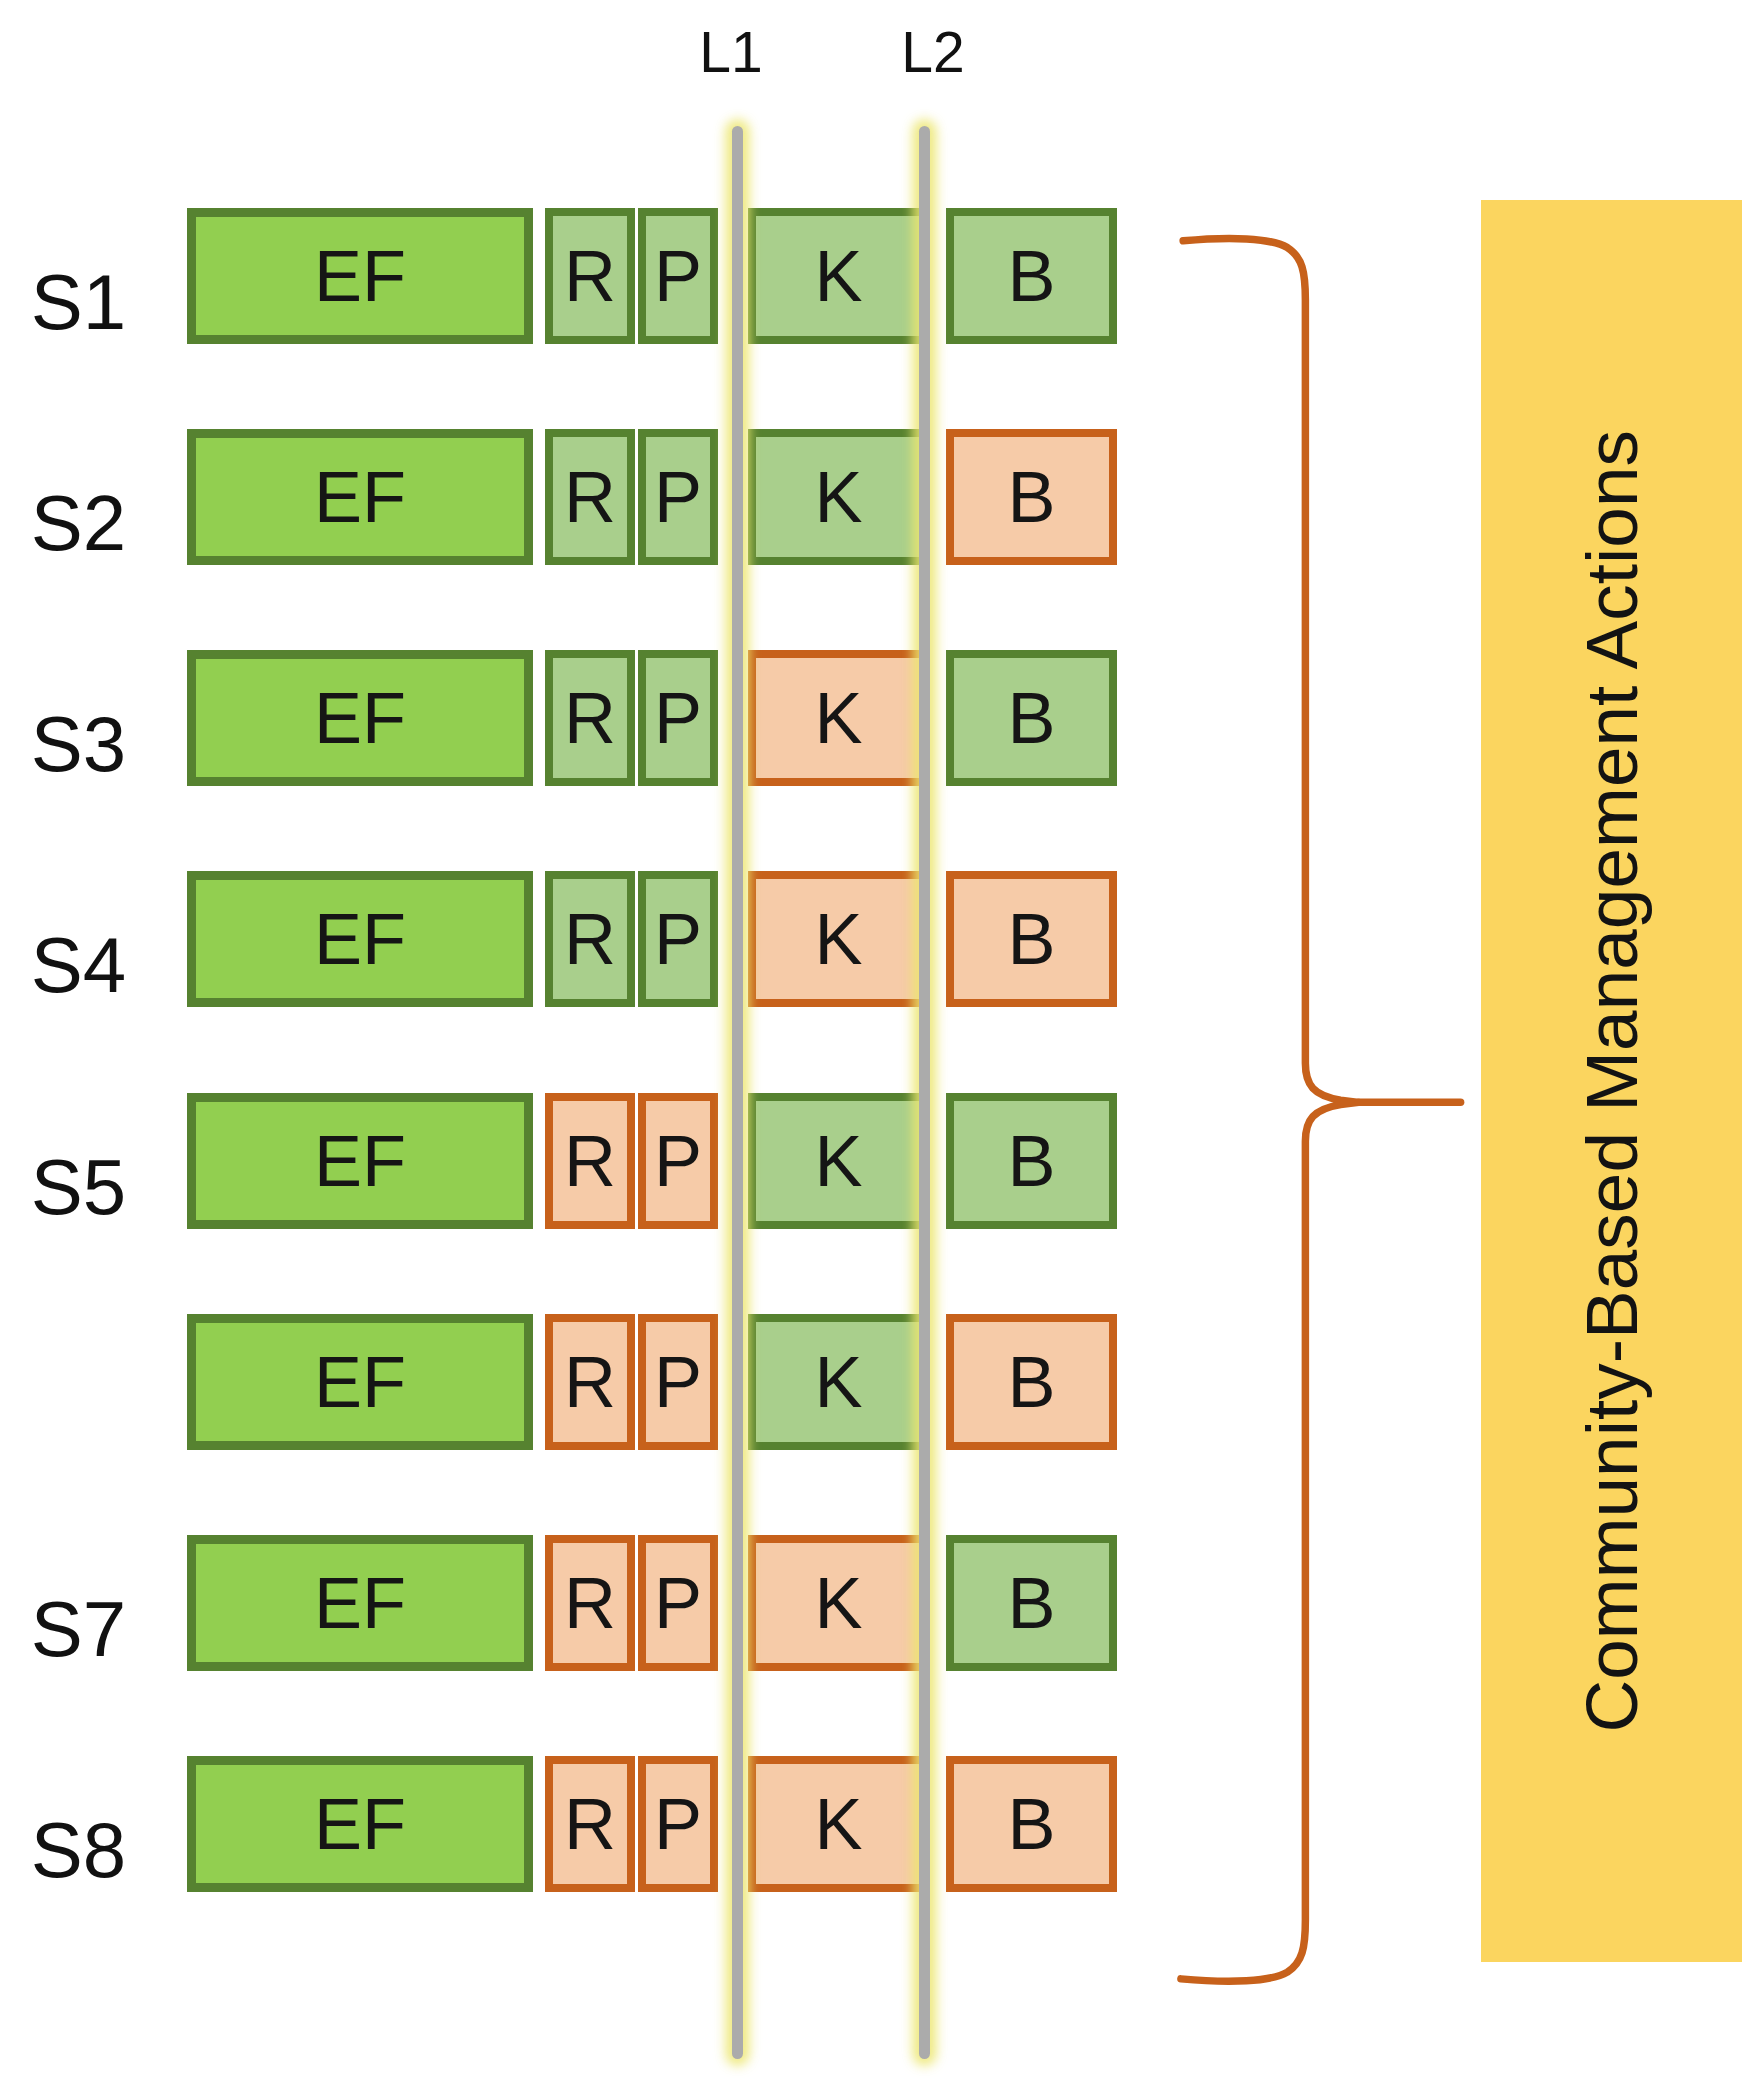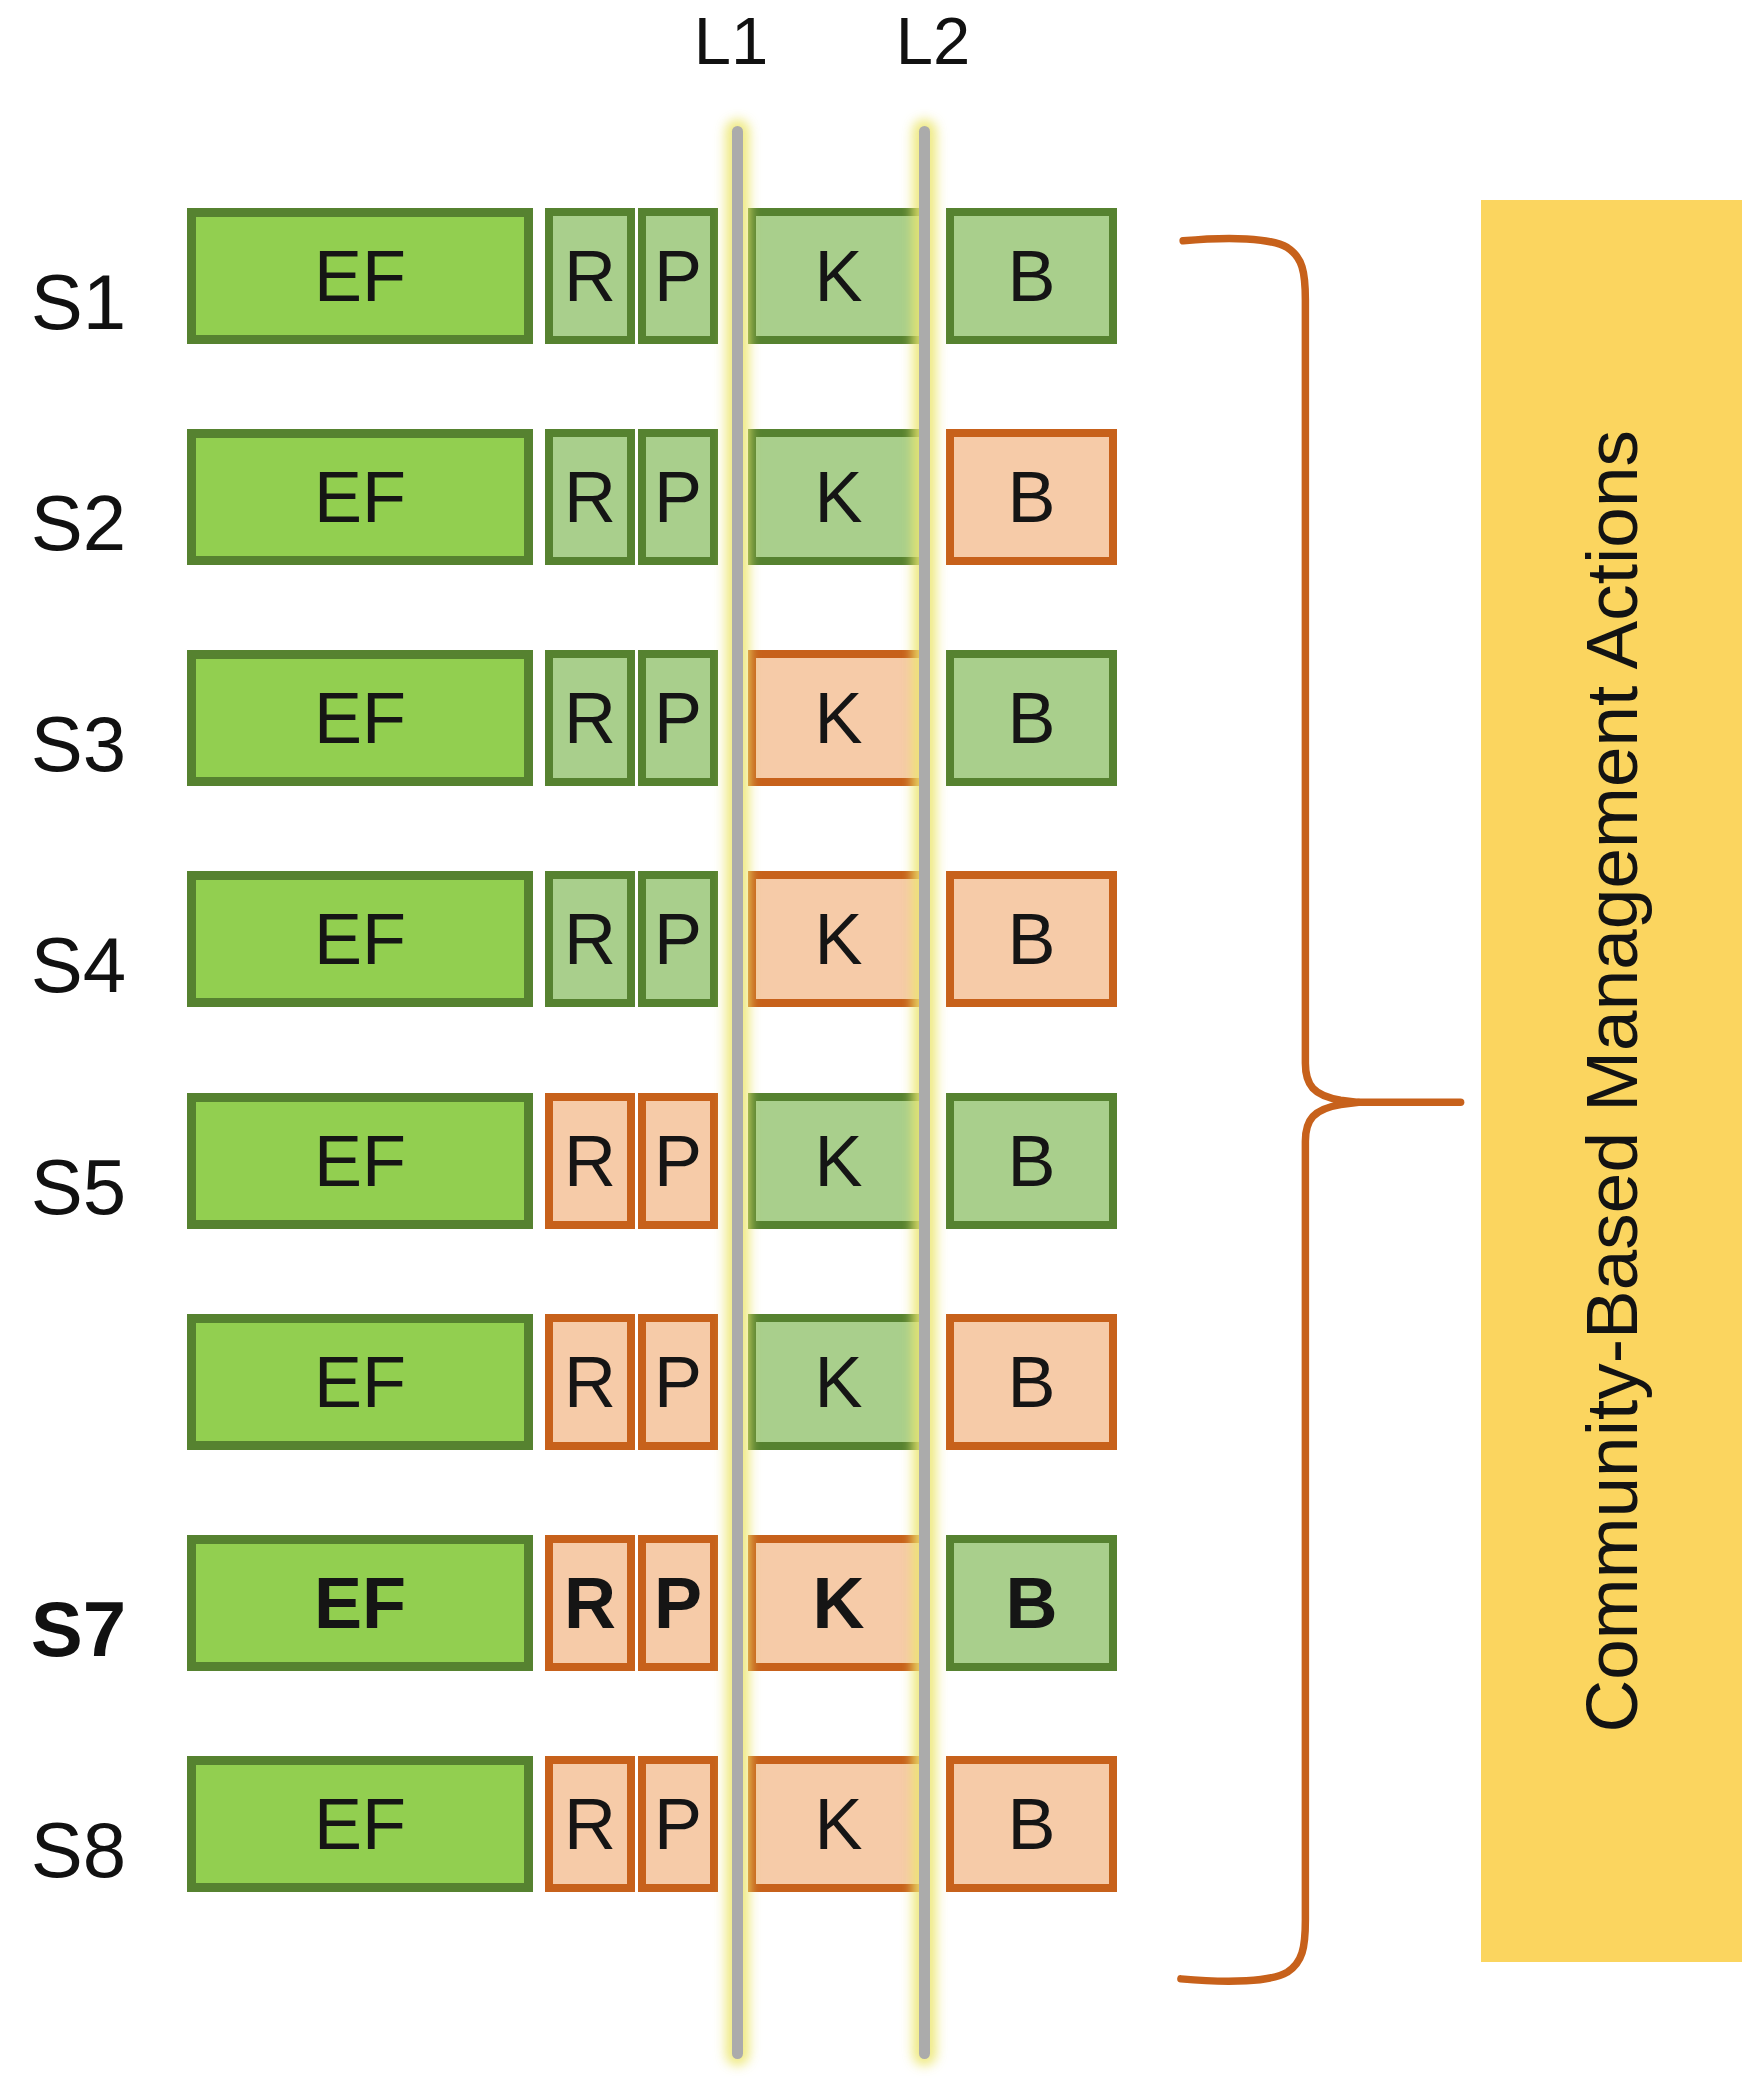--- a/index.html
+++ b/index.html
@@ -1,22 +1,22 @@
 <!DOCTYPE html>
 <html style="--ef-fill: #92CF50; --green-fill: #A9CF8C; --green-border: #568230; --orange-fill: #F6CBA8; --orange-border: #C7611B; --line-gray: #ABABAB; --line-glow: rgba(236,230,110,0.85);font-size:12px"><head>
 <meta charset="utf-8">
 <style>
   html,body{margin:0;padding:0;background:#ffffff;}
   body{width:1762px;height:2087px;overflow:hidden;
        font-family:"Liberation Sans", sans-serif;color:#111;}
   #canvas{position:relative;width:1762px;height:2087px;background:#fff;}
 
   
-  .line-label{position:absolute;top:4px;transform:translateX(-50%);
-      font-size:67px;line-height:1.1;color:#111;}
+  .line-label{position:absolute;top:21px;transform:translateX(-50%);
+      font-size:57px;line-height:1.1;color:#111;}
 
   
   .vline{position:absolute;top:126px;height:1933px;width:10.5px;
       background:var(--line-gray);border-radius:6px;z-index:6;
       box-shadow:0 0 10.5px 6.7px var(--line-glow);}
 
   
   .row{position:absolute;left:0;width:1140px;height:189px;}
   .s-label{position:absolute;left:15px;width:127px;height:100%;
       display:flex;align-items:center;justify-content:center;
@@ -85,21 +85,21 @@
         <div class="box state-green" style="left: 748px; width: 181px;">K</div>
         <div class="box state-green" style="left: 946px; width: 171px;">B</div>
       </div>
       <div class="row" style="top: 1314px;">
         <div class="box state-green_bright" style="left: 187px; width: 346px;">EF</div>
         <div class="box state-orange" style="left: 545px; width: 90px;">R</div>
         <div class="box state-orange" style="left: 638px; width: 80px;">P</div>
         <div class="box state-green" style="left: 748px; width: 181px;">K</div>
         <div class="box state-orange" style="left: 946px; width: 171px;">B</div>
       </div>
-      <div class="row" style="top: 1535px; font-weight: bold;">
+      <div class="row" style="top: 1535px;">
         <div class="s-label">S7</div>
         <div class="box state-green_bright" style="left: 187px; width: 346px;">EF</div>
         <div class="box state-orange" style="left: 545px; width: 90px;">R</div>
         <div class="box state-orange" style="left: 638px; width: 80px;">P</div>
         <div class="box state-orange" style="left: 748px; width: 181px;">K</div>
         <div class="box state-green" style="left: 946px; width: 171px;">B</div>
       </div>
       <div class="row" style="top: 1756px;">
         <div class="s-label">S8</div>
         <div class="box state-green_bright" style="left: 187px; width: 346px;">EF</div>

